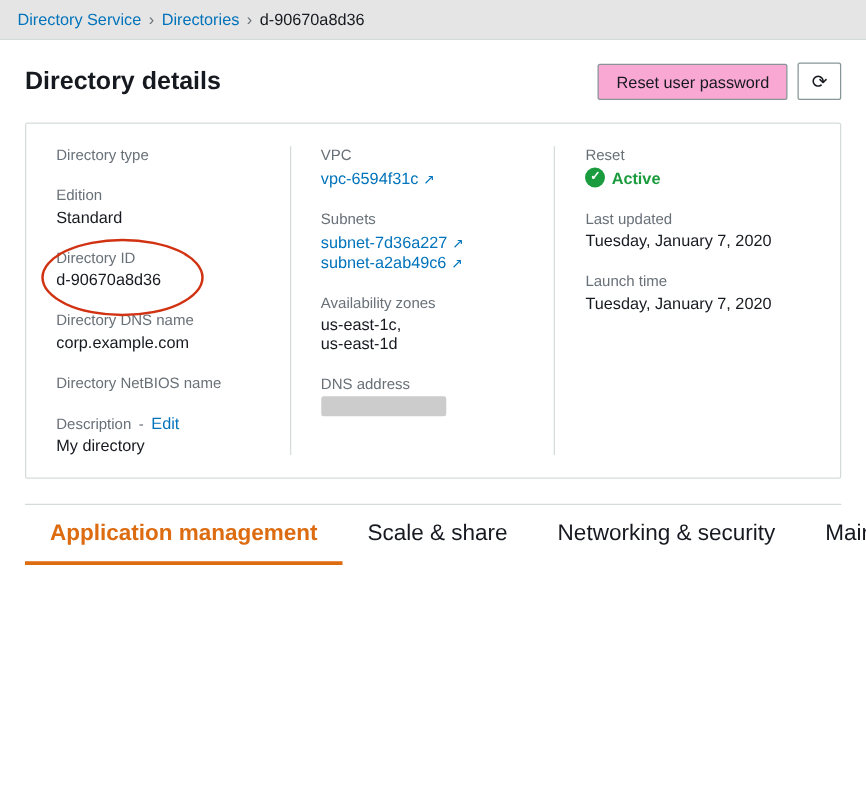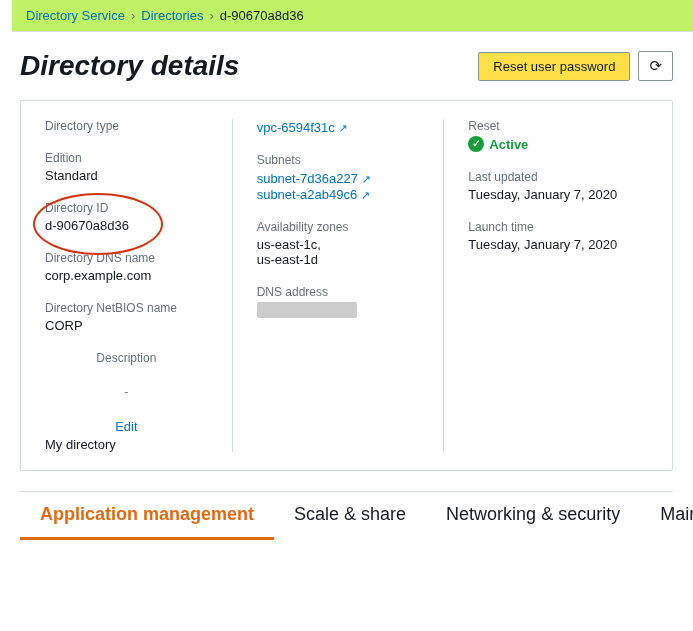--- a/index.html
+++ b/index.html
@@ -7,27 +7,26 @@
       font-family: "Amazon Ember", Arial, sans-serif;
       font-size: 14px;
       background: #fff;
       color: #16191f;
       width: 693px;
       min-height: 631px;
     }
 
     
     .breadcrumb-bar {
-      background: #bef264;
+      background: #e5e5e5;
       padding: 8px 14px;
       display: flex;
       align-items: flex-end;
       gap: 6px;
       border-bottom: 1px solid #d5dbdb;
-      margin-left: 12px;
     }
     .breadcrumb-item {
       color: #0073bb;
       font-size: 13px;
       cursor: pointer;
     }
     .breadcrumb-item:last-child {
       color: #16191f;
       cursor: default;
     }
@@ -42,32 +41,31 @@
     }
 
     
     .header-row {
       display: flex;
       align-items: center;
       justify-content: space-between;
       margin-bottom: 18px;
     }
     .page-title {
-      font-size: 28px;
+      font-size: 20px;
       font-weight: 700;
       color: #16191f;
-      font-style: italic;
     }
     .header-actions {
       display: flex;
       align-items: center;
       gap: 8px;
     }
     .btn-reset {
-      background: #fde047;
+      background: #f9a8d4;
       border: 1px solid #879596;
       border-radius: 2px;
       padding: 6px 14px;
       font-size: 13px;
       color: #16191f;
       cursor: pointer;
     }
     .btn-refresh {
       background: #fff;
       border: 1px solid #879596;
@@ -164,25 +162,24 @@
 
     
     .desc-edit-link {
       color: #0073bb;
       cursor: pointer;
       font-size: 13px;
     }
     .detail-label-with-edit {
       display: flex;
       align-items: center;
-      gap: 20px;
+      gap: 6px;
       font-size: 12px;
       color: #687078;
       margin-bottom: 3px;
-      flex-direction: column;
     }
 
     
     .blurred-value {
       background: #ccc;
       color: transparent;
       border-radius: 2px;
       font-size: 13px;
       padding: 2px 4px;
       display: inline-block;
@@ -256,34 +253,34 @@
         <div class="directory-id-circle"></div>
         <div class="detail-label">Directory ID</div>
         <div class="detail-value">d-90670a8d36</div>
       </div>
       <div class="detail-group">
         <div class="detail-label">Directory DNS name</div>
         <div class="detail-value">corp.example.com</div>
       </div>
       <div class="detail-group">
         <div class="detail-label">Directory NetBIOS name</div>
-        <div class="detail-value">CORP</div>
       </div>
       <div class="detail-group">
         <div class="detail-label-with-edit">
           <span>Description</span>
           <span> - </span>
           <span class="desc-edit-link">Edit</span>
         </div>
         <div class="detail-value">My directory</div>
       </div>
     </div>
 
     <div class="details-col">
       <div class="detail-group">
+        <div class="detail-label">VPC</div>
         <a class="detail-value link">vpc-6594f31c</a>
         <span class="ext-icon"> ↗</span>
       </div>
       <div class="detail-group">
         <div class="detail-label">Subnets</div>
         <div>
           <a class="detail-value link">subnet-7d36a227</a>
           <span class="ext-icon"> ↗</span>
         </div>
         <div>

